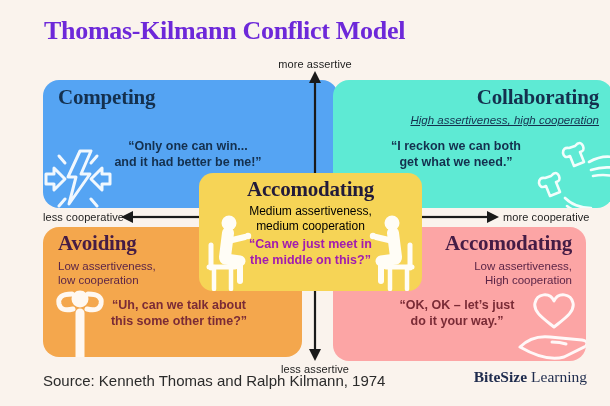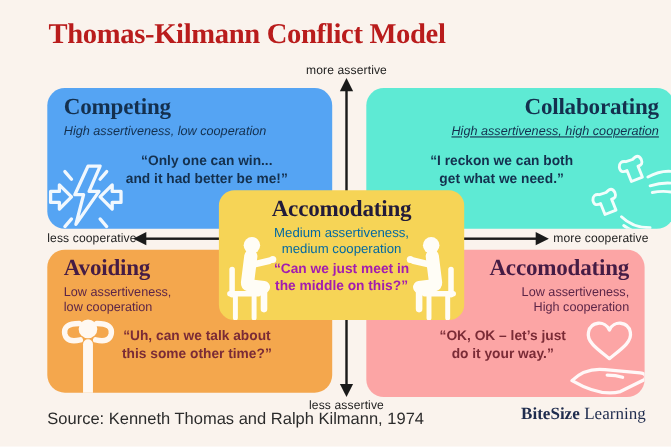--- a/index.html
+++ b/index.html
@@ -4,24 +4,24 @@
 <style>
   html,body{margin:0;padding:0;}
   .canvas{
     position:relative; width:610px; height:406px;
     background:#faf3ed; overflow:hidden;
     font-family:"Liberation Sans", sans-serif;
   }
   .page-title{
     position:absolute; left:44px; top:16px;
     font-family:"Liberation Serif", serif; font-weight:bold;
-    font-size:26px; letter-spacing:-0.3px; color:#b91c1c;
+    font-size:26px; letter-spacing:-0.3px; color:#6d28d9;
   }
   .quad{ position:absolute; border-radius:16px; overflow:hidden; z-index:1; }
-  .q-competing   { left:43px;  top:80px;  width:259px; height:128px; background:#55a4f3; }
+  .q-competing   { left:43px;  top:80px;  width:259px; height:128px; background:#55a4f3;padding-left:36px; }
   .q-collaborating{ left:333px; top:80px;  width:280px; height:128px; background:#5eead4; }
   .q-avoiding    { left:43px;  top:227px; width:259px; height:130px; background:#f4a74d; }
   .q-accomodating{ left:333px; top:227px; width:253px; height:134px; background:#fca5a5; }
   .q-compromising{ left:199px; top:173px; width:223px; height:118px; background:#f6d456;
                    border-radius:14px; z-index:3; }
   .q-head{
     position:absolute; font-family:"Liberation Serif", serif; font-weight:bold;
     font-size:21px; letter-spacing:-0.2px;
   }
   .navy{ color:#14304e; }
@@ -34,21 +34,21 @@
   .icon-slot{ position:absolute; pointer-events:none; }
   .axis-label{
     position:absolute; font-size:11px; color:#1d1d1d; z-index:2; letter-spacing:0.1px;
   }
   .arrows{ position:absolute; left:0; top:0; width:610px; height:406px; z-index:2; pointer-events:none; }
   .source-note{ position:absolute; left:43px; top:372px; font-size:15px; color:#2b2b2b; }
   .logo{ position:absolute; right:23px; top:368px; font-family:"Liberation Serif", serif;
          font-size:15.5px; color:#1f2c4e;margin-left:44px; }
   .logo .bold{ font-weight:bold; }
   .logo .reg{ margin-left:4px; }
-  .comp-sub{ color:#0369a1; }
+  .comp-sub{ color:#000000; }
   .comp-quote{ color:#a21caf; }
   .warm-quote{ color:#7a2b36; }
   .warm-sub{ color:#5c2547; }
 </style>
 </head>
 <body>
 
 <div class="canvas">
 
   <div class="page-title">Thomas-Kilmann Conflict Model</div>
@@ -68,21 +68,20 @@
     <g fill="#1a1a1a" stroke="none">
       <rect x="130" y="215.9" width="72" height="2.2"></rect>
       <polygon points="133,211 133,223 121,217"></polygon>
       <rect x="419" y="215.9" width="71" height="2.2"></rect>
       <polygon points="487,211 487,223 499,217"></polygon>
     </g>
   </svg>
 
   <div class="quad q-competing">
     <div class="q-head navy" style="left:15px; top:5px;">Competing</div>
-    <div class="q-sub it navy" style="left:15px; top:33px;">High assertiveness, low cooperation</div>
     <div class="q-quote navy" style="left:45px; top:58px; width:200px;">
       <span>“Only one can win...</span><br>
       <span>and it had better be me!”</span>
     </div>
     <div class="icon-slot" style="left:0px; top:64px;">
       <svg width="70" height="70" viewBox="0 0 70 70" fill="none" stroke="#ffffff" stroke-width="3" stroke-linejoin="round" stroke-linecap="round" opacity="0.92">
         <path d="M37 7 L25 33 H33 L26 60 L47 30 H38 L48 7 Z"></path>
         <path d="M3 30 h8 v-6 l11 11 -11 11 v-6 H3 Z"></path>
         <path d="M67 30 h-8 v-6 l-11 11 11 11 v-6 h8 Z"></path>
         <path d="M16 12 l6 7"></path>

